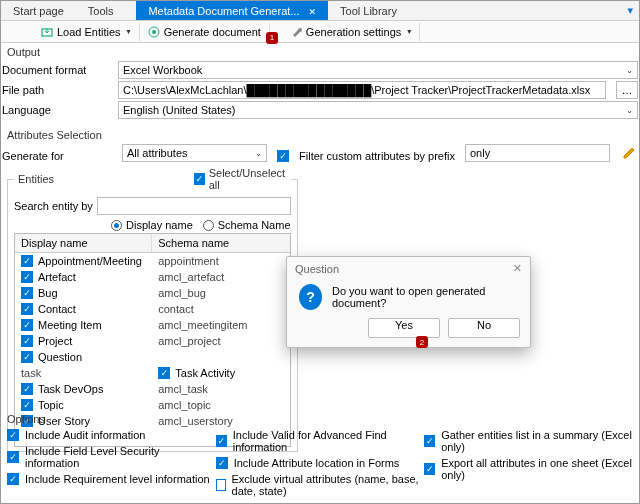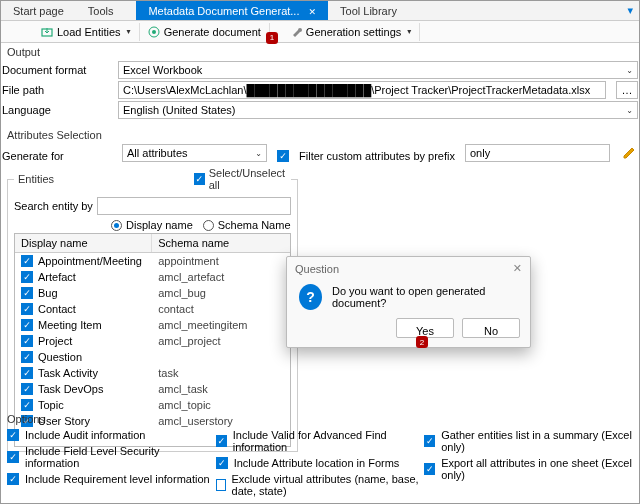--- a/index.html
+++ b/index.html
@@ -48,21 +48,21 @@
   .options { position:absolute; bottom:4px; left:6px; right:6px; }
   .opt-cols { display:flex; }
   .opt-col { flex:1; display:flex; flex-direction:column; gap:4px; padding:2px 0; }
   .opt { display:flex; align-items:center; gap:6px; }
   .dialog { position:absolute; left:285px; top:255px; width:245px; height:92px; background:#f9f9f9; border:1px solid #bbb; box-shadow:0 6px 16px rgba(0,0,0,.3); border-radius:2px; z-index:5; }
   .dlg-titlebar { display:flex; justify-content:space-between; align-items:center; padding:5px 8px; color:#666; }
   .dlg-close { cursor:pointer; color:#888; }
   .dlg-body { display:flex; align-items:center; gap:10px; padding:4px 12px; }
   .dlg-icon { width:26px; height:26px; border-radius:50%; background:#0078d7; color:#fff; display:flex; align-items:center; justify-content:center; font-weight:bold; font-size:14px; }
   .dlg-buttons { display:flex; justify-content:flex-end; gap:8px; padding:4px 10px; }
-  .dlg-btn { width:58px; height:20px; border:1px solid #bbb; background:#fff; border-radius:2px; cursor:pointer; display:flex; align-items:flex-end; justify-content:center; }
+  .dlg-btn { width:72px; height:20px; border:1px solid #bbb; background:#fff; border-radius:2px; cursor:pointer; display:flex; align-items:flex-start; justify-content:center; }
   .badge2 { position:absolute; left:415px; top:335px; width:12px; height:12px; background:#b30000; color:#fff; border-radius:3px; font-size:8px; display:flex; align-items:center; justify-content:center; z-index:6; }
   svg { display:block; }
 </style>
 </head>
 <body>
 
 <div class="tabs">
   <div class="tab">
       <span>Start page</span>
     </div>
@@ -227,25 +227,25 @@
           </div>
           <div class="cell cell2">amcl_project</div>
         </div>
         <div class="row">
           <div class="cell cell1">
             <span class="checkbox checked"></span>
             <span>Question</span>
           </div>
         </div>
         <div class="row">
+          <div class="cell cell2">task</div>
           <div class="cell cell1">
             <span class="checkbox checked"></span>
             <span>Task Activity</span>
           </div>
-          <div class="cell cell2">task</div>
         </div>
         <div class="row">
           <div class="cell cell1">
             <span class="checkbox checked"></span>
             <span>Task DevOps</span>
           </div>
           <div class="cell cell2">amcl_task</div>
         </div>
         <div class="row">
           <div class="cell cell1">

